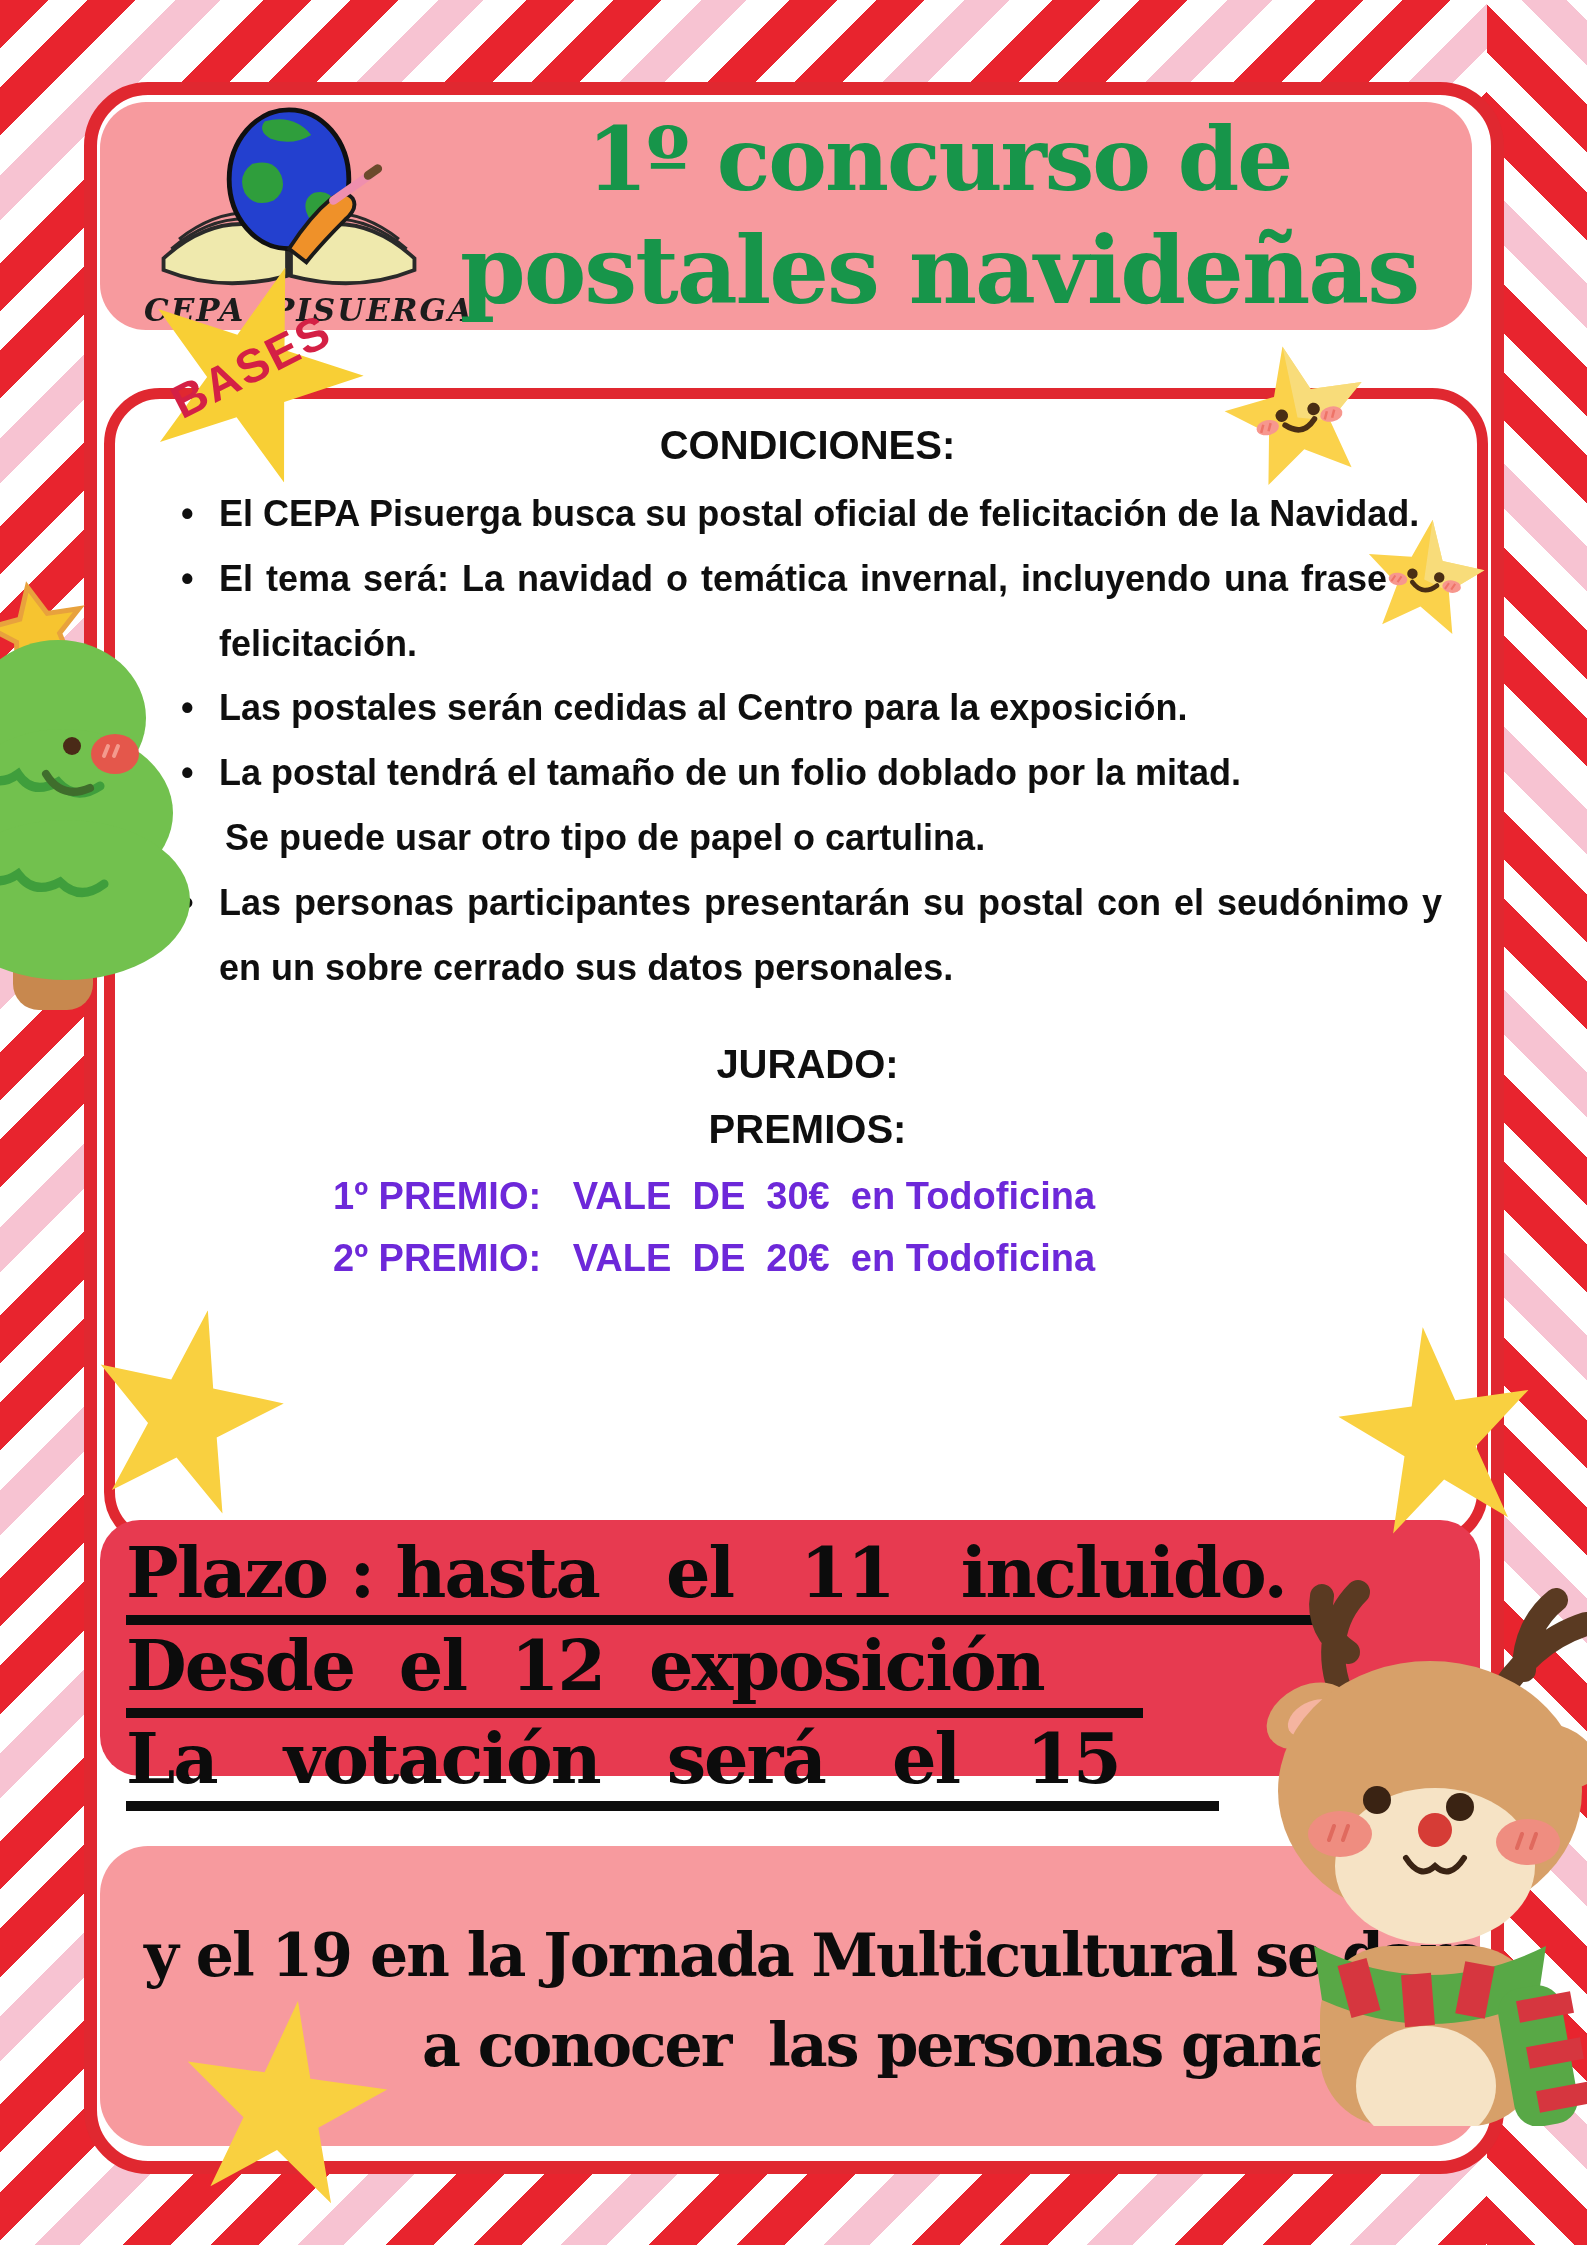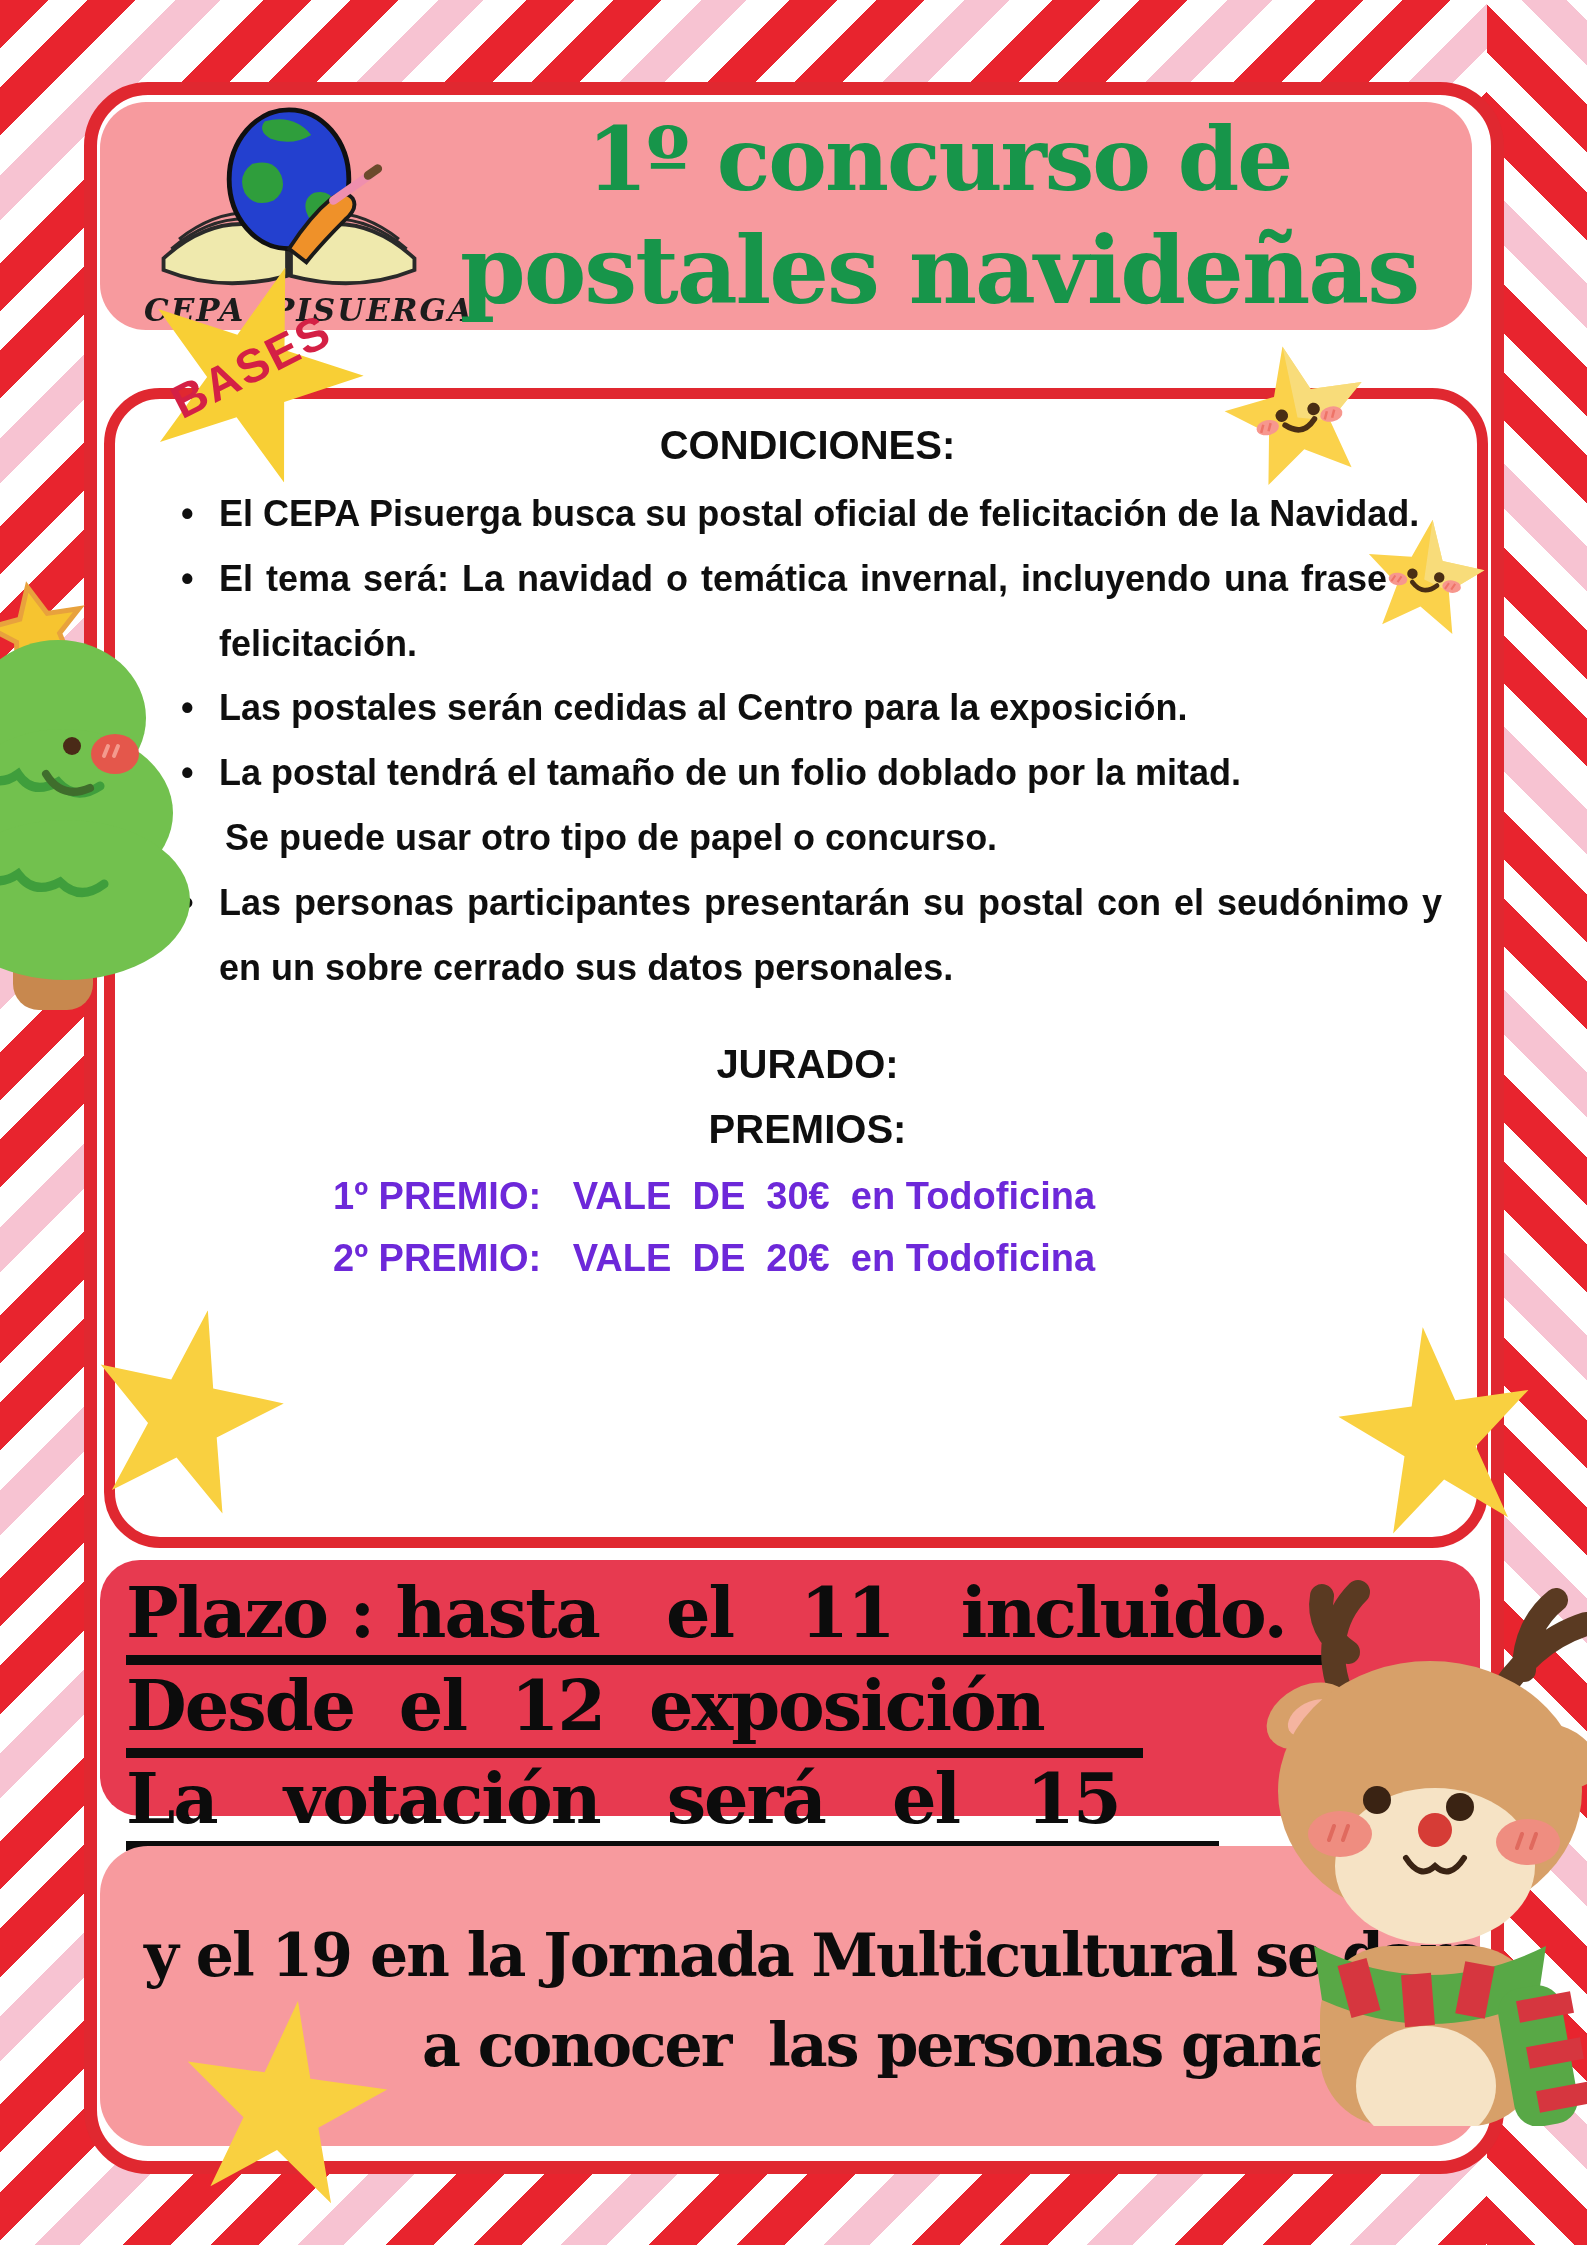--- a/index.html
+++ b/index.html
@@ -71,21 +71,21 @@
   }
   ul.blist li .subline{display:block;text-align:left;padding-left:6px;}
   .h-jurado{margin-top:42px;}
   .h-premios{margin-top:20px;}
   .prize-line{
     font-weight:700;font-size:38px;line-height:1.62;color:#6d28d9;
     padding-left:168px;white-space:pre-wrap;
   }
   
   .deadline-banner{
-    position:absolute;left:100px;top:1560px;width:1380px;height:256px;
+    position:absolute;left:100px;top:1520px;width:1380px;height:256px;
     background:#e73a50;border-radius:40px;z-index:2;
     padding:14px 0 0 26px;box-sizing:border-box;
   }
   .dl-row{height:93px;}
   .dl-line{
     display:inline-block;font-family:"DejaVu Serif", serif;font-weight:700;
     font-size:70px;line-height:1.1;color:#0c0c0c;letter-spacing:-2px;
     border-bottom:10px solid #0c0c0c;padding:0 10px 4px 0;white-space:pre;
   }
   
@@ -148,21 +148,21 @@
   <div class="shape"></div>
   <div class="word">BASES</div>
 </div>
 
 <div class="main-box">
   <h2 class="sec-heading">CONDICIONES:</h2>
   <ul class="blist">
     <li><span>El CEPA Pisuerga busca su postal oficial de felicitación de la Navidad.</span></li>
     <li><span>El tema será: La navidad o temática invernal, incluyendo una frase de felicitación.</span></li>
     <li><span>Las postales serán cedidas al Centro para la exposición.</span></li>
-    <li><span>La postal tendrá el tamaño de un folio doblado por la mitad.</span><span class="subline">Se puede usar otro tipo de papel o concurso.</span></li>
+    <li><span>La postal tendrá el tamaño de un folio doblado por la mitad.</span><span class="subline">Se puede usar otro tipo de papel o cartulina.</span></li>
     <li><span>Las personas participantes presentarán su postal con el seudónimo y en un sobre cerrado sus datos personales.</span></li>
   </ul>
 
   <h2 class="sec-heading h-jurado">JURADO:</h2>
 
   <h2 class="sec-heading h-premios">PREMIOS:</h2>
   <div class="prize-line">1º PREMIO:   VALE  DE  30€  en Todoficina</div>
   <div class="prize-line">2º PREMIO:   VALE  DE  20€  en Todoficina</div>
 </div>
 

